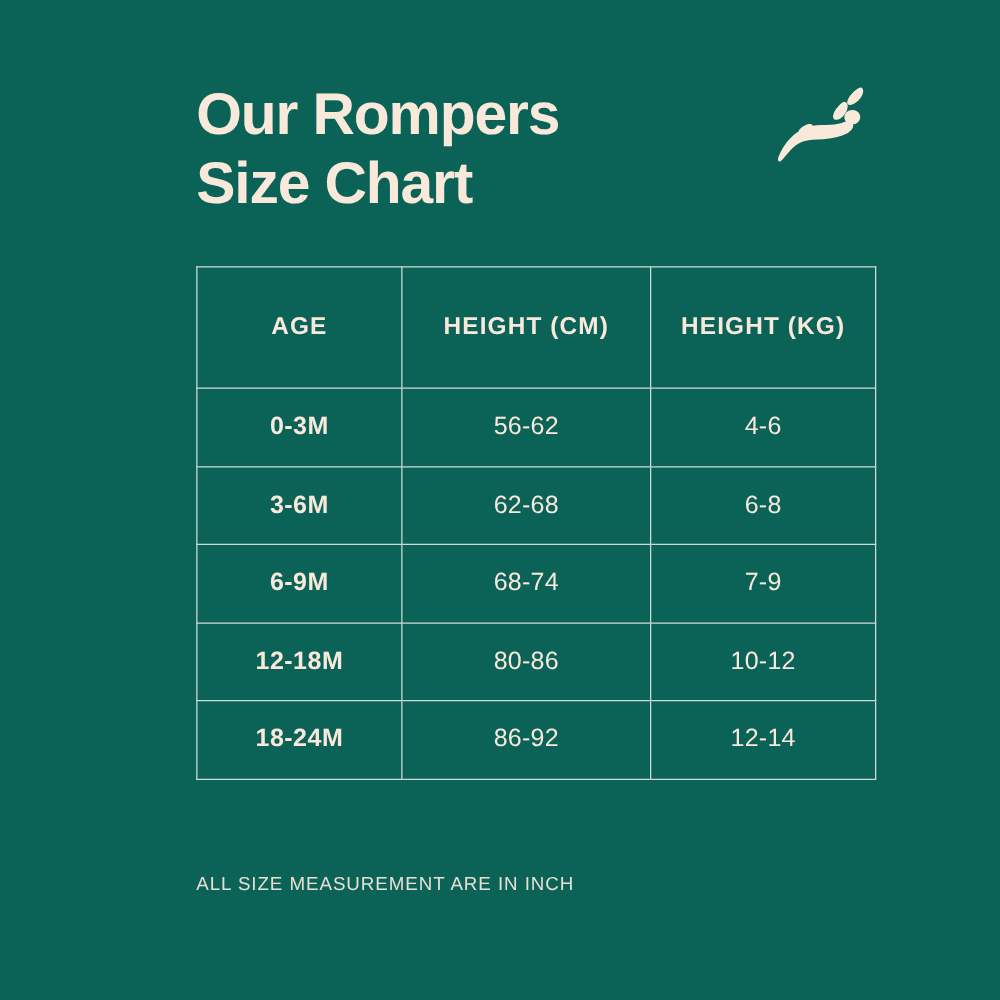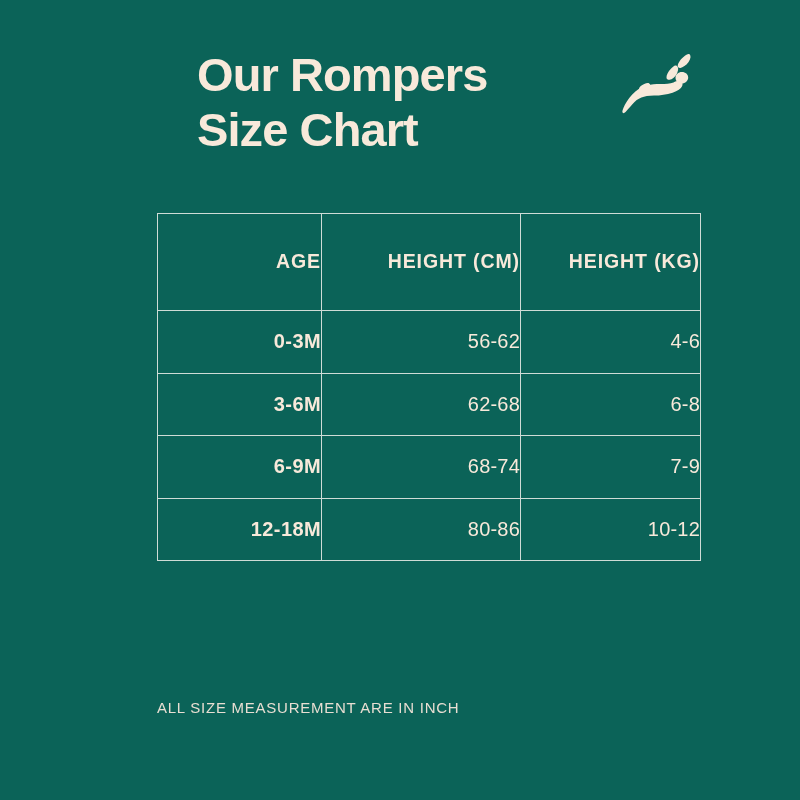--- a/index.html
+++ b/index.html
@@ -19,26 +19,25 @@
     position: relative;
     width: 800px;
     height: 800px;
     box-sizing: border-box;
   }
 
   
   .header {
     position: absolute;
     left: 157px;
-    top: 48px;
+    top: 64px;
     right: 60px;
     display: flex;
     align-items: flex-start;
     justify-content: space-between;
-    margin-left: 40px;
   }
 
   .title {
     margin: 0;
     color: #f8e9da;
     font-family: "Liberation Sans", sans-serif;
     font-size: 47px;
     font-weight: 700;
     line-height: 1.16;
     letter-spacing: -0.9px;
@@ -60,21 +59,21 @@
     top: 213px;
     width: 543px;
     border-collapse: collapse;
     table-layout: fixed;
   }
 
   .size-table th,
   .size-table td {
     border: 1.5px solid #cfdcd6;
     color: #f8e9da;
-    text-align: right;
+    text-align: center;
     vertical-align: middle;
     padding: 0;
   }
 
   .size-table th {
     height: 96px;
     font-size: 19.5px;
     font-weight: 700;
     letter-spacing: 0.9px;
     line-height: 1.42;
@@ -175,18 +174,23 @@
       <tr>
         <td class="age-cell">6-9M</td>
         <td>68-74</td>
         <td>7-9</td>
       </tr>
       <tr>
         <td class="age-cell">12-18M</td>
         <td>80-86</td>
         <td>10-12</td>
       </tr>
+      <tr>
+        <td class="age-cell">18-24M</td>
+        <td>86-92</td>
+        <td>12-14</td>
+      </tr>
     </tbody>
   </table>
 
   <p class="footnote">ALL SIZE MEASUREMENT ARE IN INCH</p>
 
 </div>
 
 </body></html>

